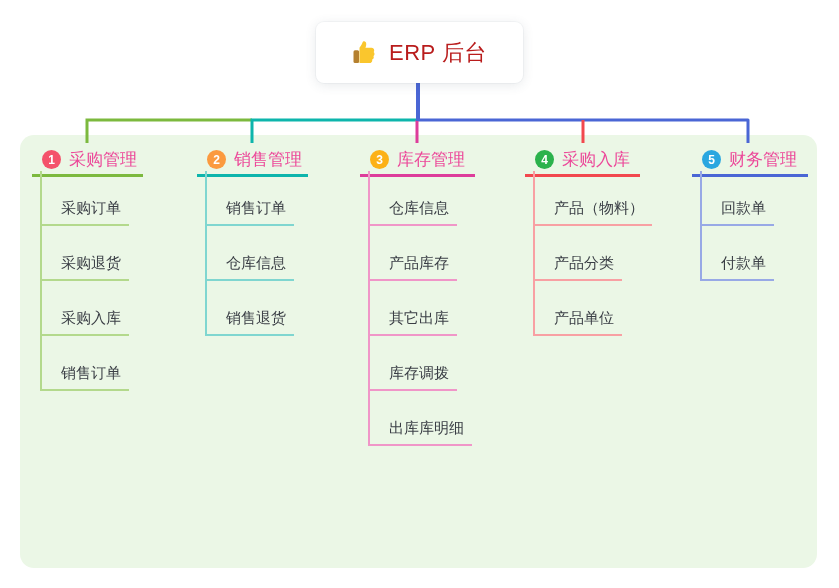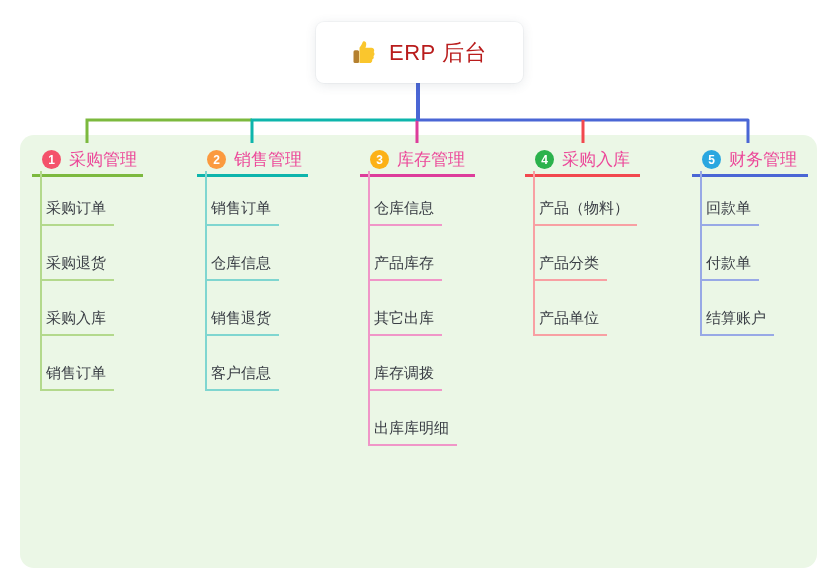--- a/index.html
+++ b/index.html
@@ -34,21 +34,21 @@
   .branch-title{height:35px;display:flex;align-items:center;padding:3px 0 0 10px;
     border-bottom:3px solid var(--main);box-sizing:border-box;cursor:default;}
   .badge{width:19px;height:19px;border-radius:50%;background:var(--badge);color:#fff;
     font-size:12px;font-weight:bold;display:flex;align-items:center;justify-content:center;
     margin-right:8px;flex:0 0 auto;}
   .branch-label{font-size:17px;color:#ec4899;white-space:nowrap;font-family:Liberation Serif, serif;}
 
   .children{margin-left:8px;margin-top:-6px;border-left:2px solid var(--light);}
   .child{height:55px;display:flex;align-items:flex-end;}
   .child-label{font-size:15px;color:#3a3e45;white-space:nowrap;
-    padding:0 8px 6px 4px;border-bottom:2px solid var(--light);}
+    padding:0 8px 6px 19px;border-bottom:2px solid var(--light);}
 </style>
 </head>
 <body style="background: rgb(255, 255, 255);">
 
 <div class="stage">
 
   <div class="panel" style="background: rgb(235, 247, 230);"></div>
 
   <svg class="connectors" width="839" height="588">
     <g style="--main: #7cb93e; --light: #b3d98c; --badge: #f4526b;">
@@ -106,23 +106,20 @@
     <div class="children">
       <div class="child">
           <span class="child-label">销售订单</span>
         </div>
       <div class="child">
           <span class="child-label">仓库信息</span>
         </div>
       <div class="child">
           <span class="child-label">销售退货</span>
         </div>
-      <div class="child">
-          <span class="child-label">客户信息</span>
-        </div>
     </div>
   </div>
 
   <div class="branch b3" style="--main: #dd3d9b; --light: #f096c8; --badge: #fcb116;">
     <div class="branch-title">
       <span class="badge">3</span>
       <span class="branch-label">库存管理</span>
     </div>
     <div class="children">
       <div class="child">
@@ -166,19 +163,16 @@
       <span class="badge">5</span>
       <span class="branch-label">财务管理</span>
     </div>
     <div class="children">
       <div class="child">
           <span class="child-label">回款单</span>
         </div>
       <div class="child">
           <span class="child-label">付款单</span>
         </div>
-      <div class="child">
-          <span class="child-label">结算账户</span>
-        </div>
     </div>
   </div>
 
 </div>
 
 </body></html>

